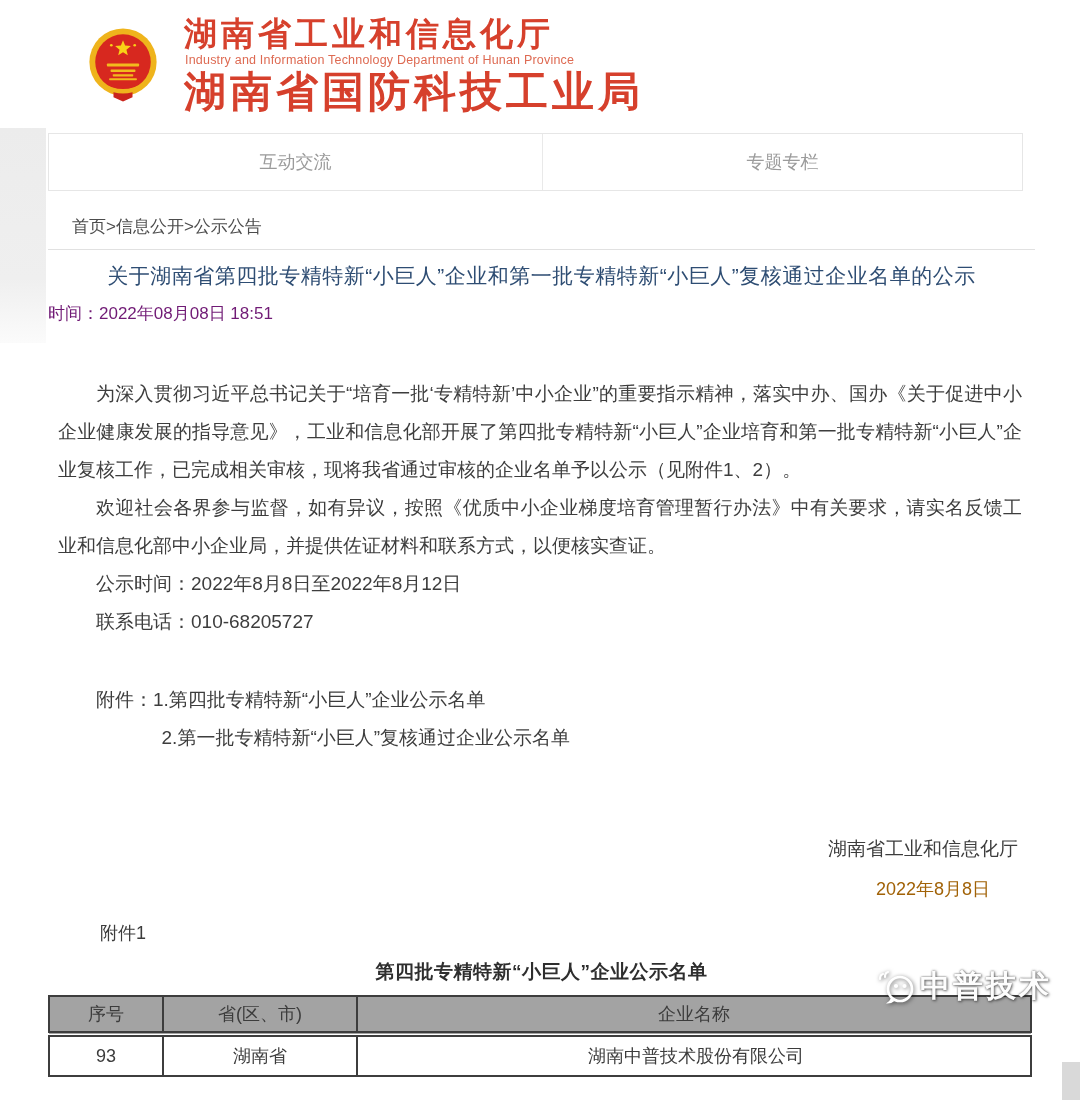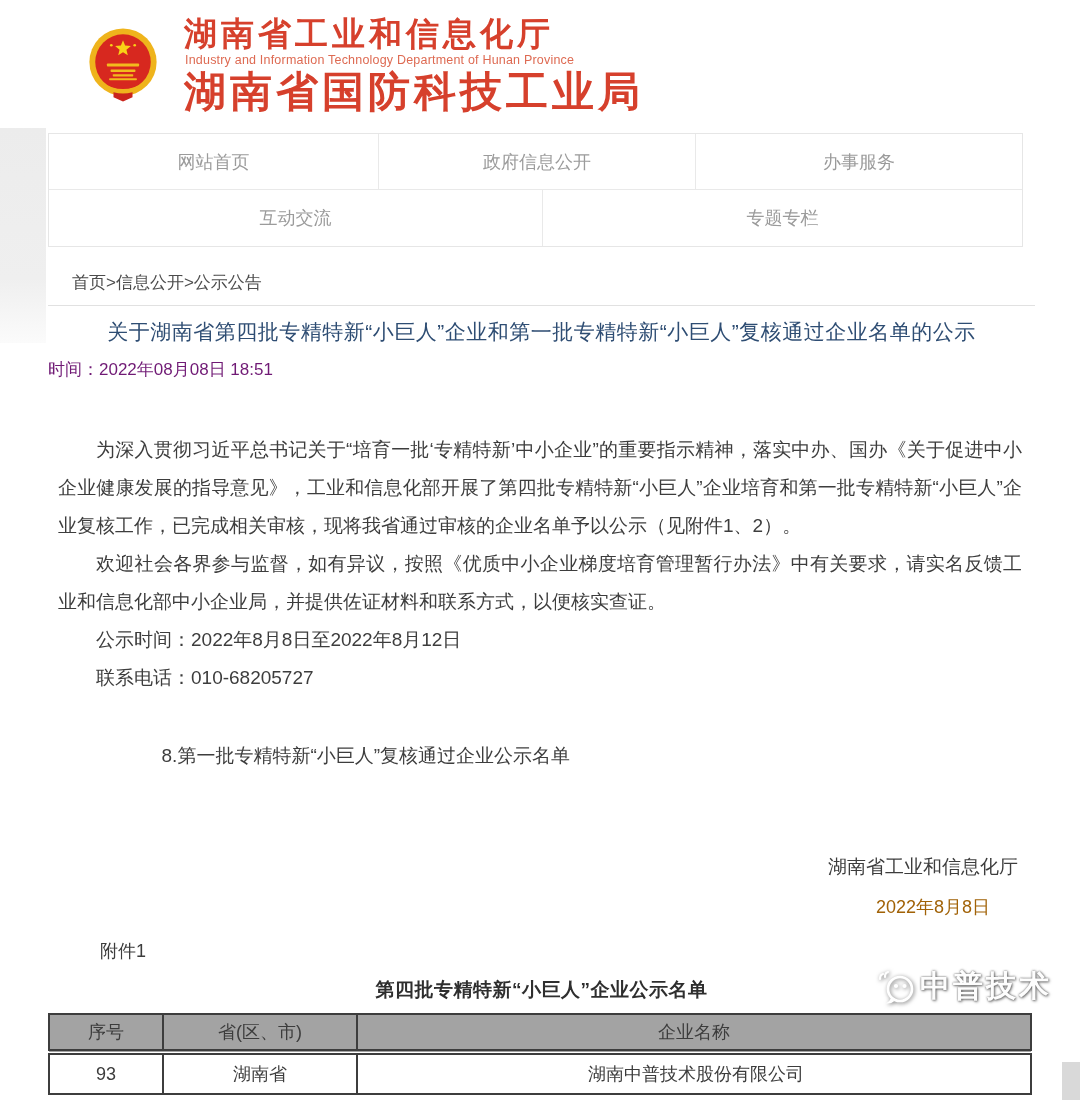--- a/index.html
+++ b/index.html
@@ -144,44 +144,40 @@
     </svg>
     <div class="org-block">
       <div class="org-cn1">湖南省工业和信息化厅</div>
       <div class="org-en">Industry and Information Technology Department of Hunan Province</div>
       <div class="org-cn2">湖南省国防科技工业局</div>
     </div>
   </div>
 
   <div class="nav">
     <div class="nav-row">
-      <div class="nav-cell r1c1">网站首页</div>
-      <div class="nav-cell r1c2">政府信息公开</div>
-      <div class="nav-cell r1c3">办事服务</div>
-    </div>
-    <div class="nav-row">
       <div class="nav-cell r2c1">互动交流</div>
       <div class="nav-cell r2c2">专题专栏</div>
     </div>
   </div>
 
   <div class="breadcrumb">首页&gt;信息公开&gt;公示公告</div>
   <div class="divider"></div>
 
   <div class="article-title">关于湖南省第四批专精特新“小巨人”企业和第一批专精特新“小巨人”复核通过企业名单的公示</div>
   <div class="article-meta">时间：2022年08月08日 18:51</div>
 
   <div class="article-body">
     <p>为深入贯彻习近平总书记关于“培育一批‘专精特新’中小企业”的重要指示精神，落实中办、国办《关于促进中小企业健康发展的指导意见》，工业和信息化部开展了第四批专精特新“小巨人”企业培育和第一批专精特新“小巨人”企业复核工作，已完成相关审核，现将我省通过审核的企业名单予以公示（见附件1、2）。</p>
     <p>欢迎社会各界参与监督，如有异议，按照《优质中小企业梯度培育管理暂行办法》中有关要求，请实名反馈工业和信息化部中小企业局，并提供佐证材料和联系方式，以便核实查证。</p>
     <div class="plain-line">公示时间：2022年8月8日至2022年8月12日</div>
     <div class="plain-line">联系电话：010-68205727</div>
 
     <div class="attachments">
-      <div class="att-line2">8.第一批专精特新“小巨人”复核通过企业公示名单</div>
+      <div class="att-line1">附件：1.第四批专精特新“小巨人”企业公示名单</div>
+      <div class="att-line2">2.第一批专精特新“小巨人”复核通过企业公示名单</div>
     </div>
 
     <div class="signature">
       <div class="sig-org">湖南省工业和信息化厅</div>
       <div class="sig-date">2022年8月8日</div>
     </div>
   </div>
 
   <div class="annex-label">附件1</div>
   <div class="annex-title">第四批专精特新“小巨人”企业公示名单</div>

